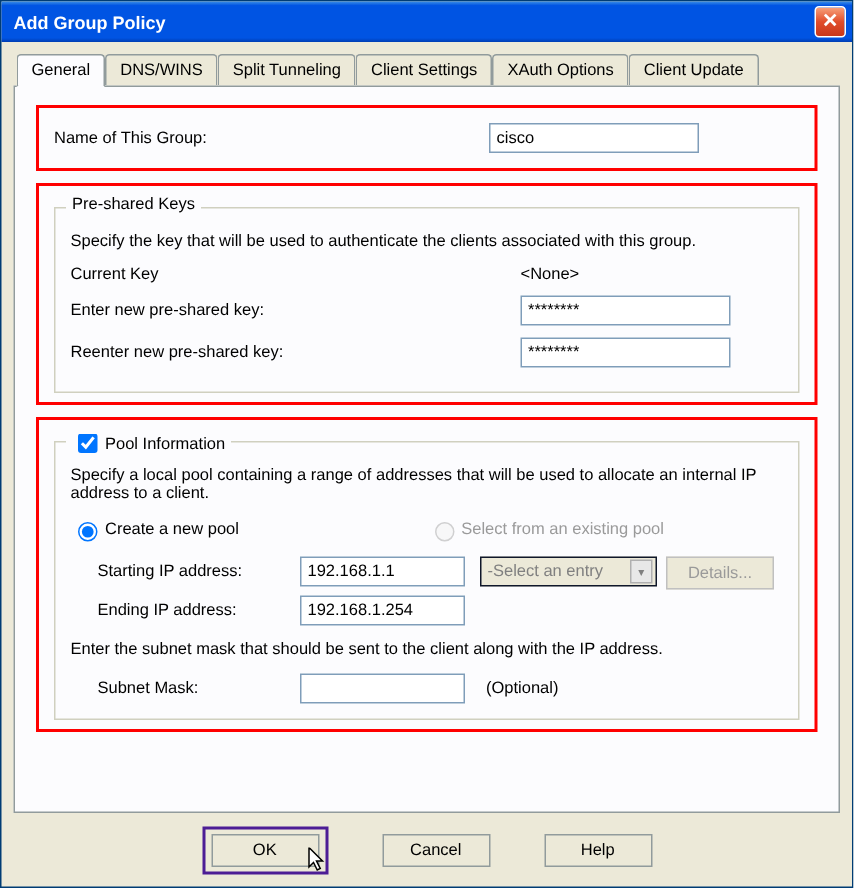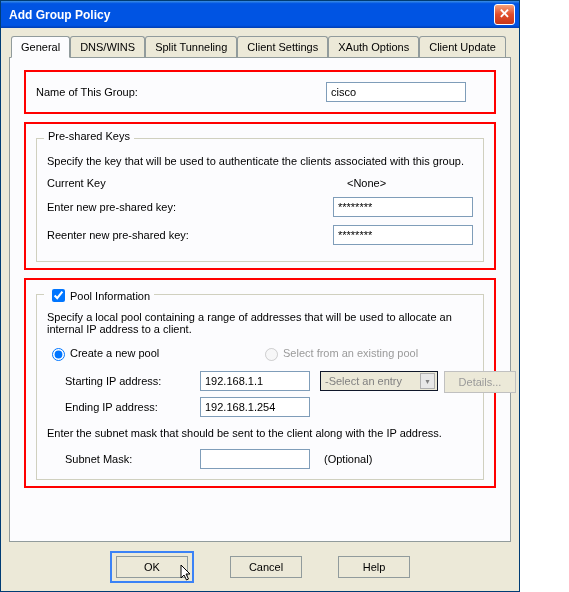--- a/index.html
+++ b/index.html
@@ -3,21 +3,21 @@
 <meta charset="utf-8">
 <style>
 * { box-sizing: border-box; }
 body {
   margin: 0;
   font-family: Tahoma, Arial, sans-serif;
   font-size: 11px;
   background: #fff;
 }
 .dialog {
-  width: 520px;
+  width: 569px;
   height: 592px;
   border: 1px solid #003c74;
   position: relative;
   background: #ece9d8;
 }
 .titlebar {
   height: 27px;
   background: linear-gradient(to bottom, #3a8ee6 0%, #0054e3 10%, #0054e3 90%, #003db2 100%);
   display: flex;
   align-items: center;
@@ -136,21 +136,21 @@
 .max-row .mlabel { width:310px; }
 .bottom-btns {
   position: absolute;
   bottom: 8px; left:0; right:0;
   display:flex;
   justify-content:center;
   gap:36px;
   align-items:center;
 }
 .ok-wrap {
-  border: 2px solid #3b82f6;
+  border: 2px solid #4c1d95;
   padding: 3px 4px;
   position: relative;
 }
 .cursor {
   position:absolute;
   right:-2px; bottom:-2px;
   width:14px; height:18px;
   pointer-events:none;
 }
 </style>

